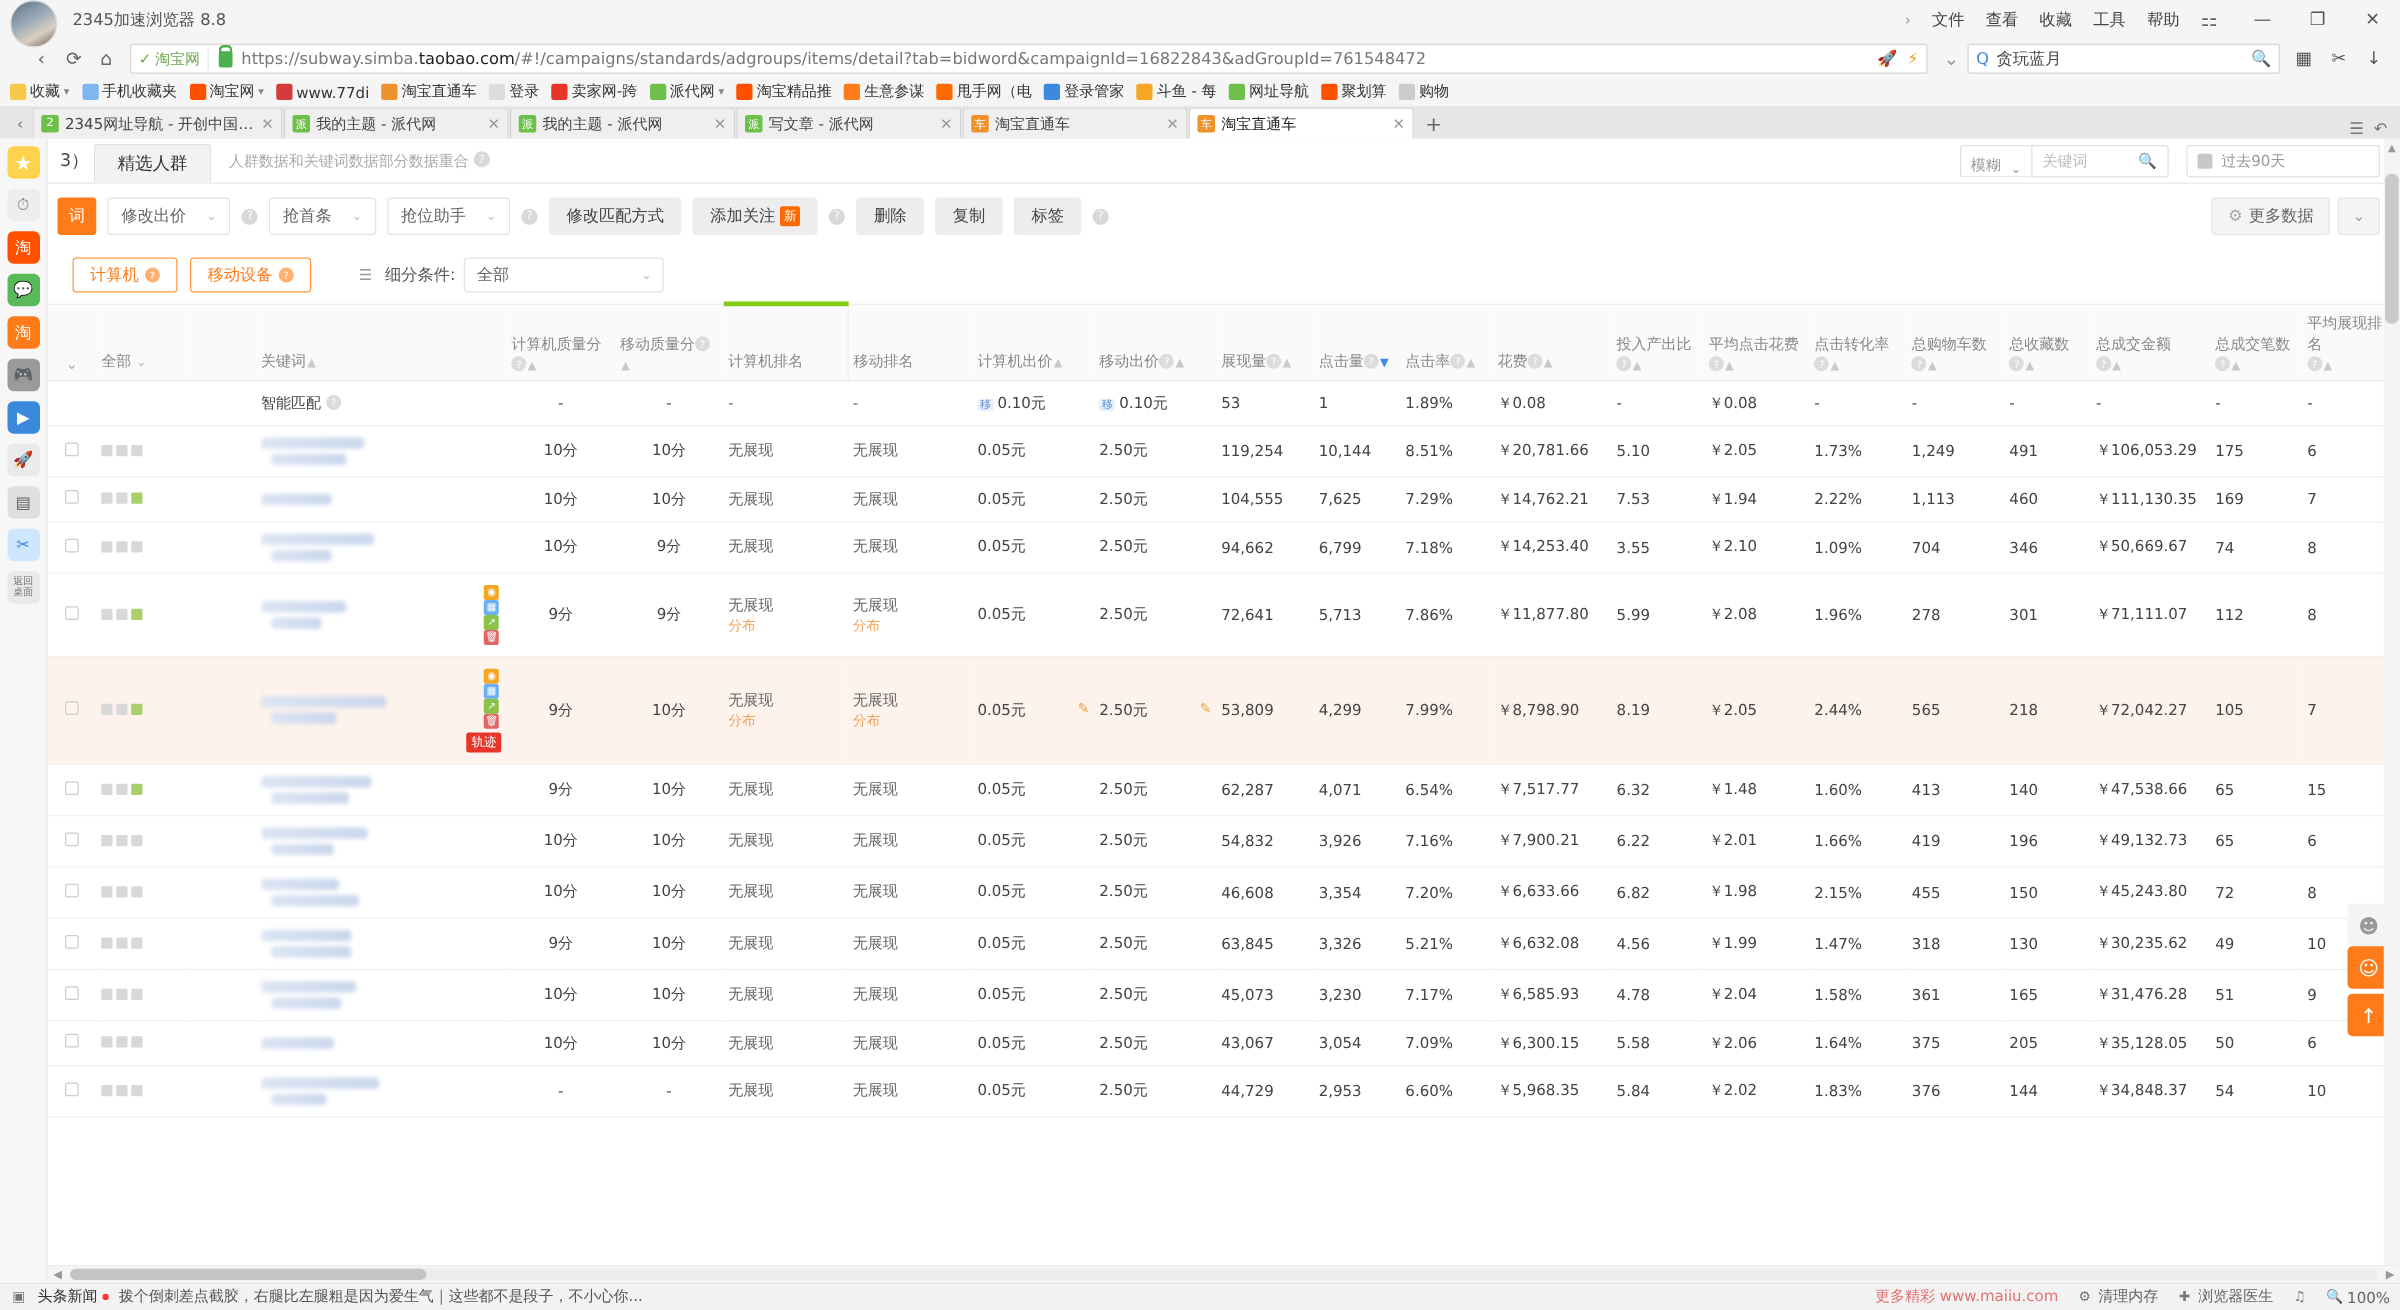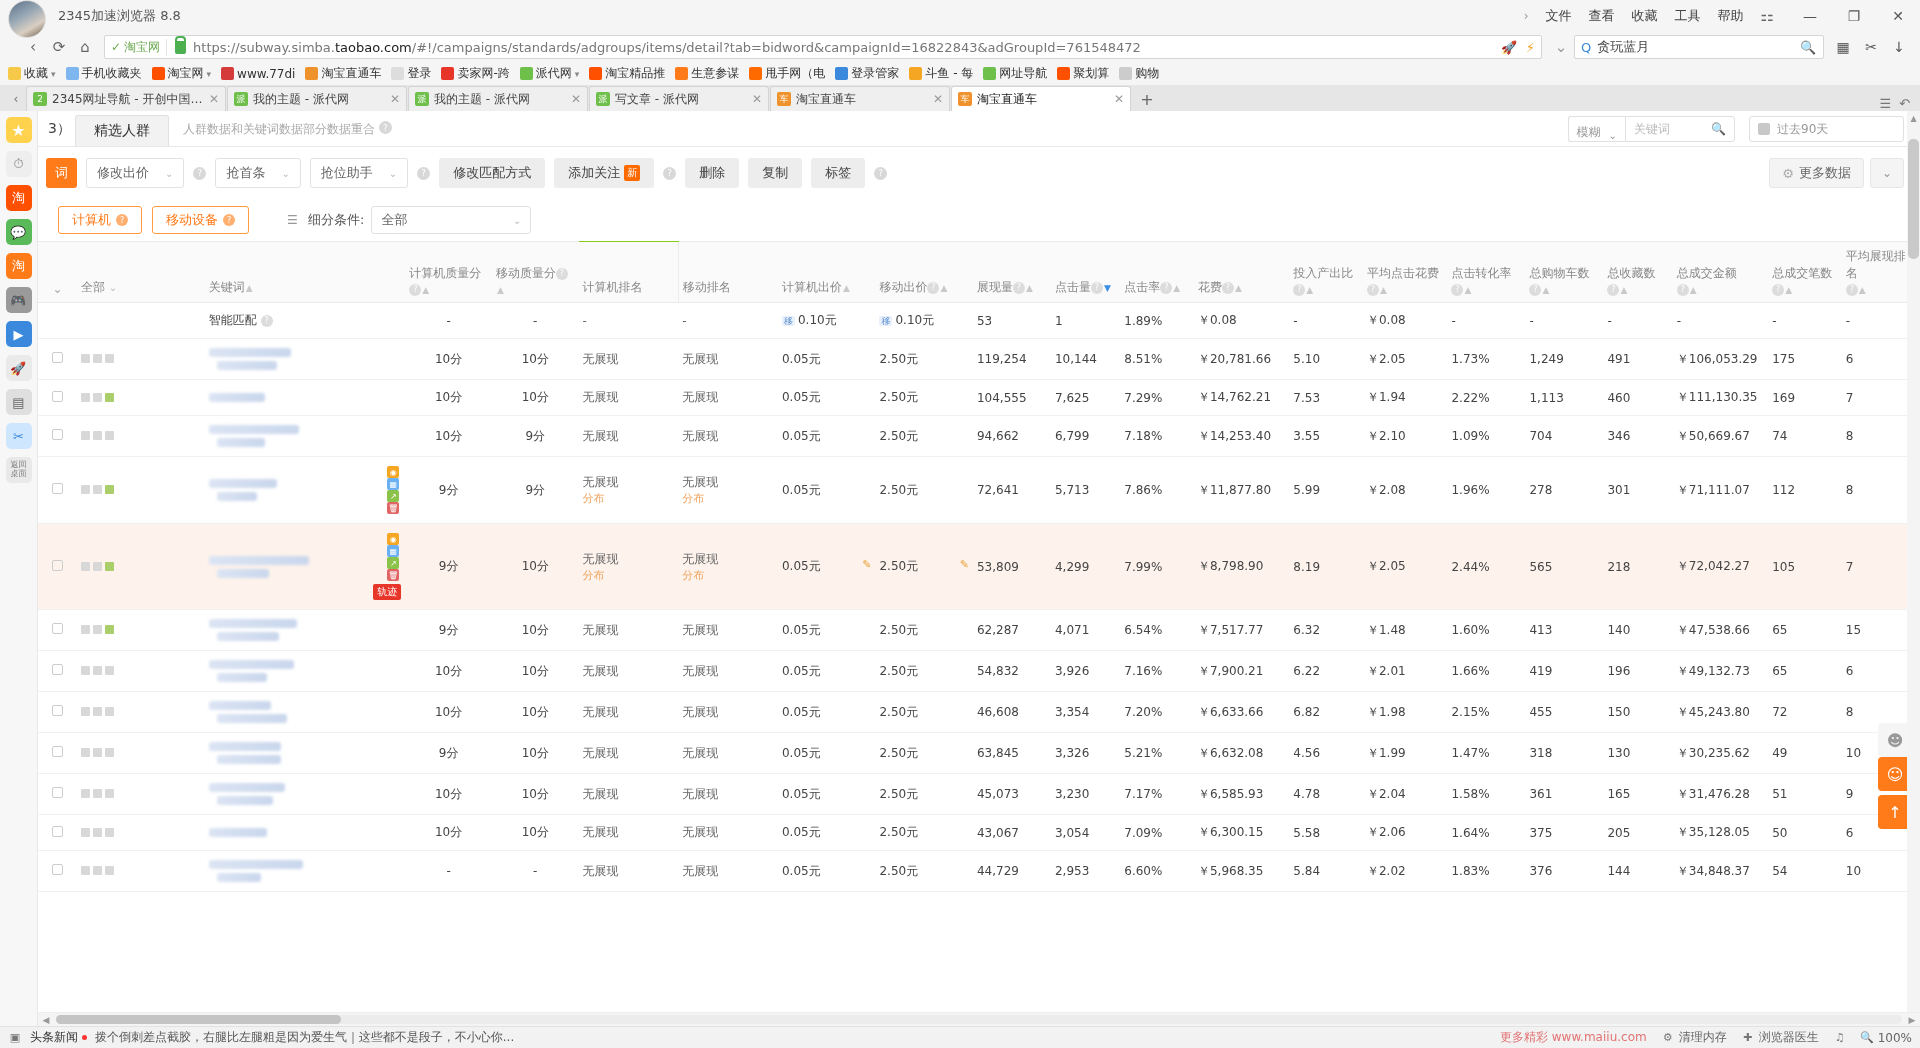--- a/index.html
+++ b/index.html
@@ -441,21 +441,21 @@
               <th></th>
               <th>
                 <span>关键词</span><span class="arr">▲</span>
               </th>
               <th>
                 <span>计算机质量分</span><span class="qm">?</span><span class="arr">▲</span>
               </th>
               <th>
                 <span>移动质量分</span><span class="qm">?</span><span class="arr">▲</span>
               </th>
-              <th style="border-top:1px solid #84cc16;margin-left:44px;">
+              <th style="border-top:4px solid #84cc16;margin-left:44px;">
                 <span>计算机排名</span>
               </th>
               <th style="border-left:1px solid #ececec;">
                 <span>移动排名</span>
               </th>
               <th>
                 <span>计算机出价</span><span class="arr">▲</span>
               </th>
               <th>
                 <span>移动出价</span><span class="qm">?</span><span class="arr">▲</span>

